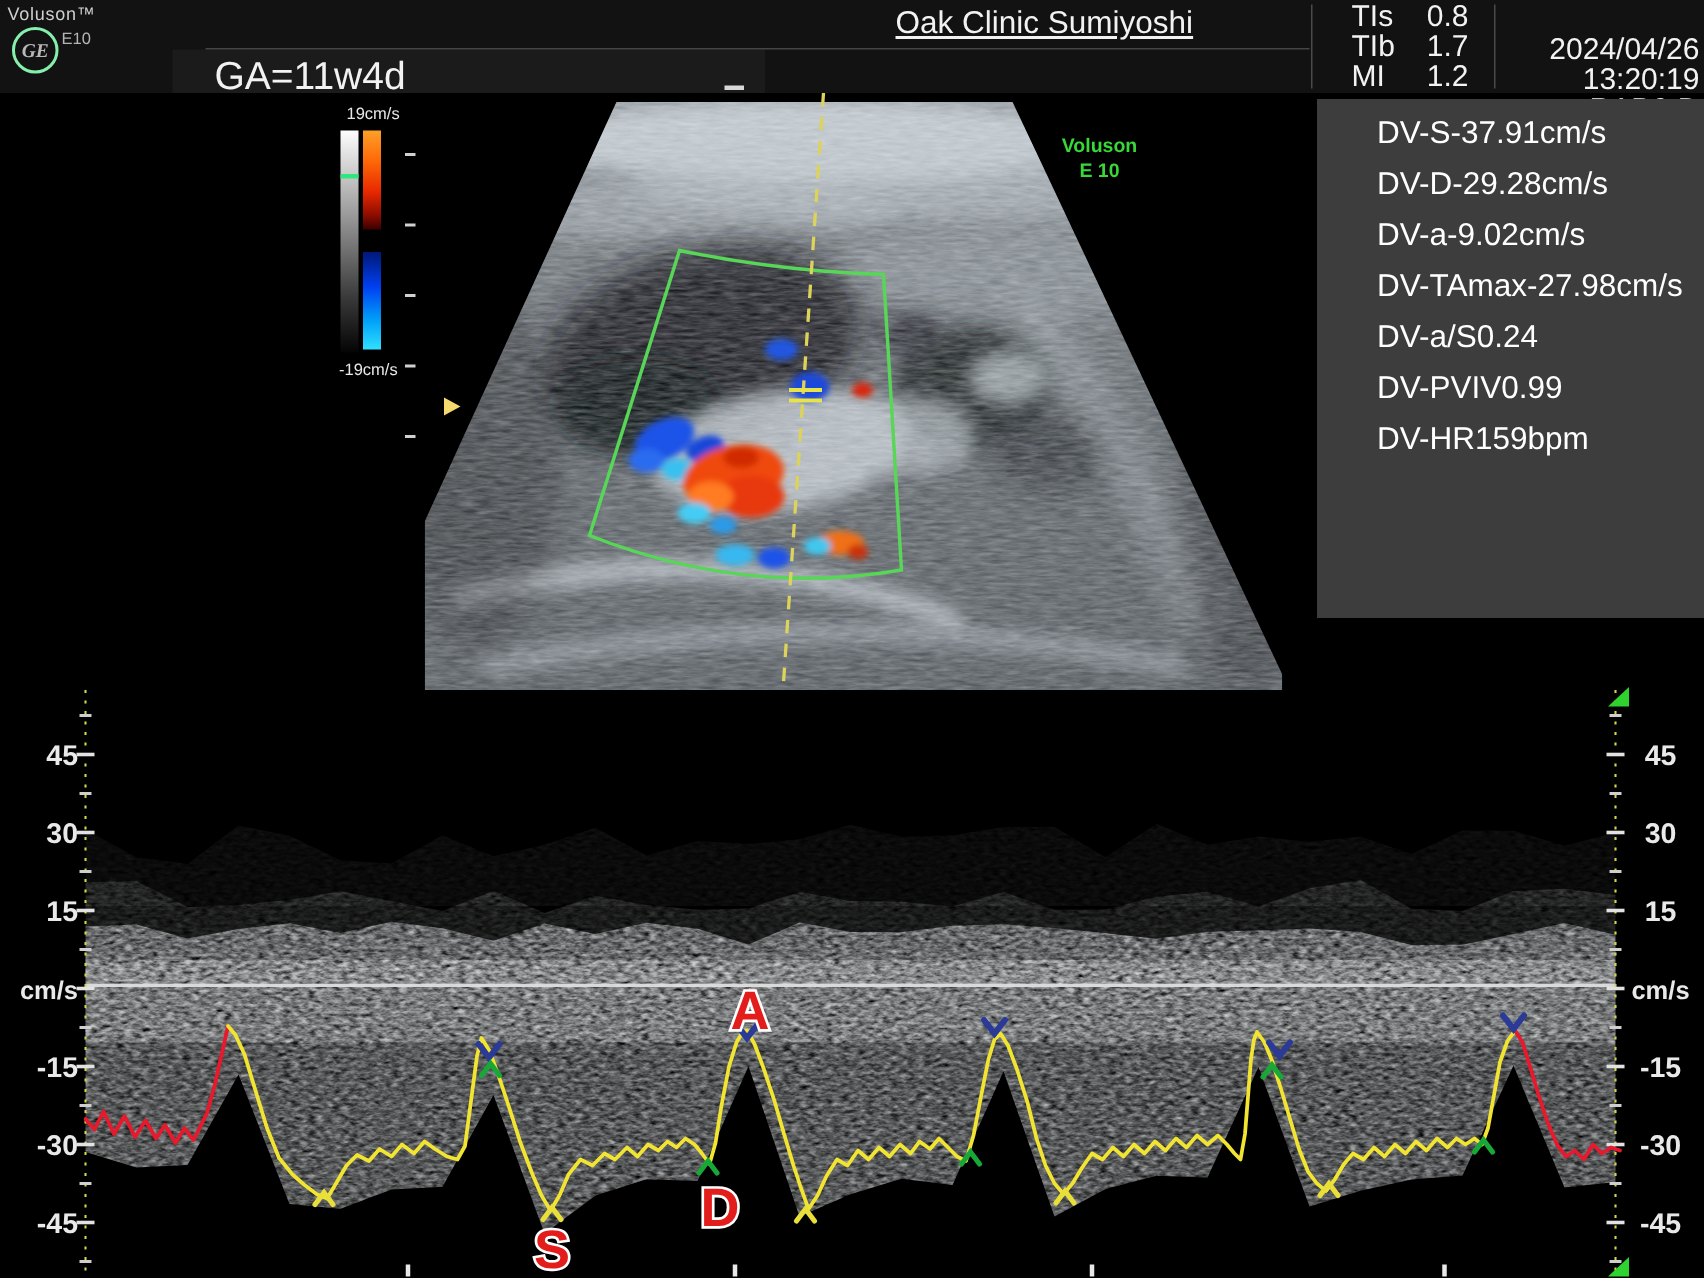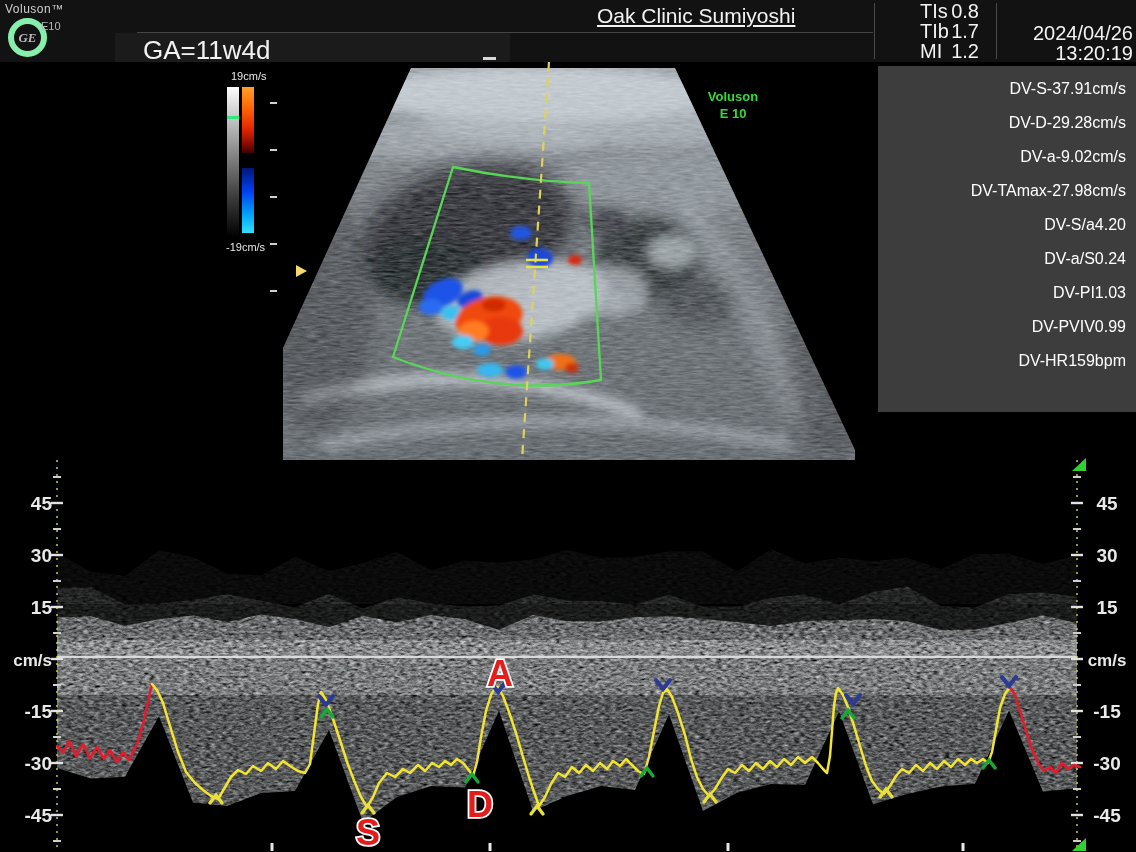--- a/index.html
+++ b/index.html
@@ -2,50 +2,50 @@
 <html><head>
 <meta charset="utf-8">
 <style>
   html,body{margin:0;padding:0;background:#000;width:1136px;height:852px;overflow:hidden;
     font-family:"Liberation Sans","DejaVu Sans",sans-serif;}
   #stage{position:relative;width:900px;height:852px;background:#000;}
   .abs{position:absolute;}
   
   #header{left:0;top:0;width:1136px;height:62px;background:#121212;}
   .brand{left:5px;top:2px;font-size:12px;color:#cfcfcf;letter-spacing:.5px;}
-  .ge-logo{left:8px;top:18px;width:27px;height:27px;border:6px solid #86efac;border-radius:50%;
+  .ge-logo{left:8px;top:18px;width:27px;height:27px;border:2px solid #86efac;border-radius:50%;
     color:#b8b8b8;font-family:"Liberation Serif","DejaVu Serif",serif;font-style:italic;font-weight:bold;
     font-size:13px;display:flex;align-items:center;justify-content:center;}
   .model{left:41px;top:20px;font-size:11px;color:#b5b5b5;}
   .hline{left:137px;top:32px;width:736px;height:1px;background:#454545;}
   .ga-strip{left:115px;top:33px;width:395px;height:29px;background:#1b1b1b;}
   .ga{left:143px;top:35px;font-size:26px;color:#f2f2f2;}
   .clinic{left:597px;top:4px;font-size:21px;color:#f2f2f2;text-decoration:underline;}
   .vsep{top:3px;width:1px;height:56px;background:#4a4a4a;}
   #ti-col{left:901px;top:1px;width:78px;}
-  .ti-row{display:flex;justify-content:space-between;height:20px;font-size:20px;color:#f2f2f2;line-height:20px;margin-left:19px;}
+  .ti-row{display:flex;justify-content:space-between;height:20px;font-size:20px;color:#f2f2f2;line-height:20px;}
   #dt-col{left:1000px;top:1px;width:133px;text-align:right;margin-top:22px;}
   .dt-row{height:20px;font-size:20px;color:#f2f2f2;line-height:20px;white-space:nowrap;}
   
   #scan-params{left:5px;top:70px;}
   .sp-line{font-size:15px;font-weight:bold;color:#c4c4c4;line-height:21px;white-space:pre;}
   
   .cb-label{font-size:11px;color:#e8e8e8;}
   #cb-gray{left:227px;top:87px;width:12px;height:148px;
     background:linear-gradient(#fdfdfd 0%,#9a9a9a 38%,#3a3a3a 75%,#040404 100%);}
   #cb-green{left:227px;top:116px;width:12px;height:3px;background:#2ee87e;}
   #cb-color-top{left:242px;top:87px;width:12px;height:66px;
     background:linear-gradient(#ffa028 0%,#ff6a08 30%,#e82800 62%,#8a0c00 86%,#3c0000 100%);}
   #cb-color-bottom{left:242px;top:168px;width:12px;height:65px;
     background:linear-gradient(#001878 0%,#0040f0 36%,#00a0f8 70%,#30e0ff 100%);}
   .depth-tick{left:270px;width:7px;height:2px;background:#d0d0d0;}
   .small-dash{background:#d8d8d8;}
   
   #dv-panel{left:878px;top:66px;width:258px;height:346px;background:#3d3d3d;padding:6px 10px 0 8px;box-sizing:border-box;}
-  .dv-row{display:flex;justify-content:flex-end;height:34px;line-height:34px;font-size:16px;color:#fff;white-space:nowrap;}
+  .dv-row{display:flex;justify-content:flex-start;height:34px;line-height:34px;font-size:21px;color:#fff;white-space:nowrap;margin-left:32px;}
   svg text{font-family:"Liberation Sans","DejaVu Sans",sans-serif;}
 </style>
 </head>
 <body>
 
 <div id="stage">
 
   <div id="header" class="abs">
     <div class="abs ga-strip"></div>
     <div class="abs brand">Voluson™</div>
@@ -182,30 +182,22 @@
       </div>
       <div class="dv-row">
         <span>DV-a</span>
         <span>-9.02cm/s</span>
       </div>
       <div class="dv-row">
         <span>DV-TAmax</span>
         <span>-27.98cm/s</span>
       </div>
       <div class="dv-row">
-        <span>DV-S/a</span>
-        <span>4.20</span>
-      </div>
-      <div class="dv-row">
         <span>DV-a/S</span>
         <span>0.24</span>
-      </div>
-      <div class="dv-row">
-        <span>DV-PI</span>
-        <span>1.03</span>
       </div>
       <div class="dv-row">
         <span>DV-PVIV</span>
         <span>0.99</span>
       </div>
       <div class="dv-row">
         <span>DV-HR</span>
         <span>159bpm</span>
       </div>
     </div>

